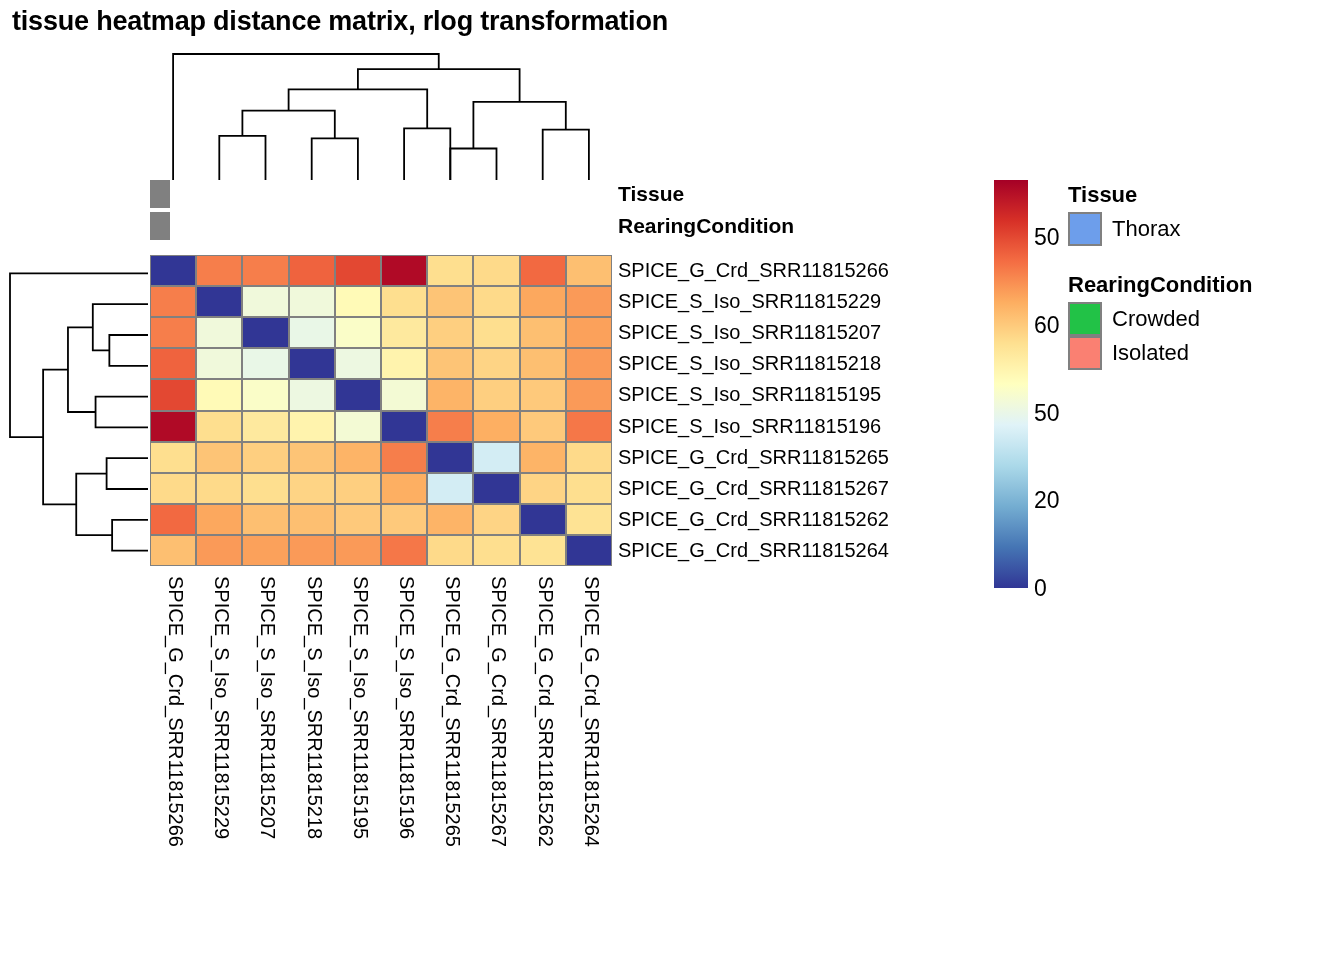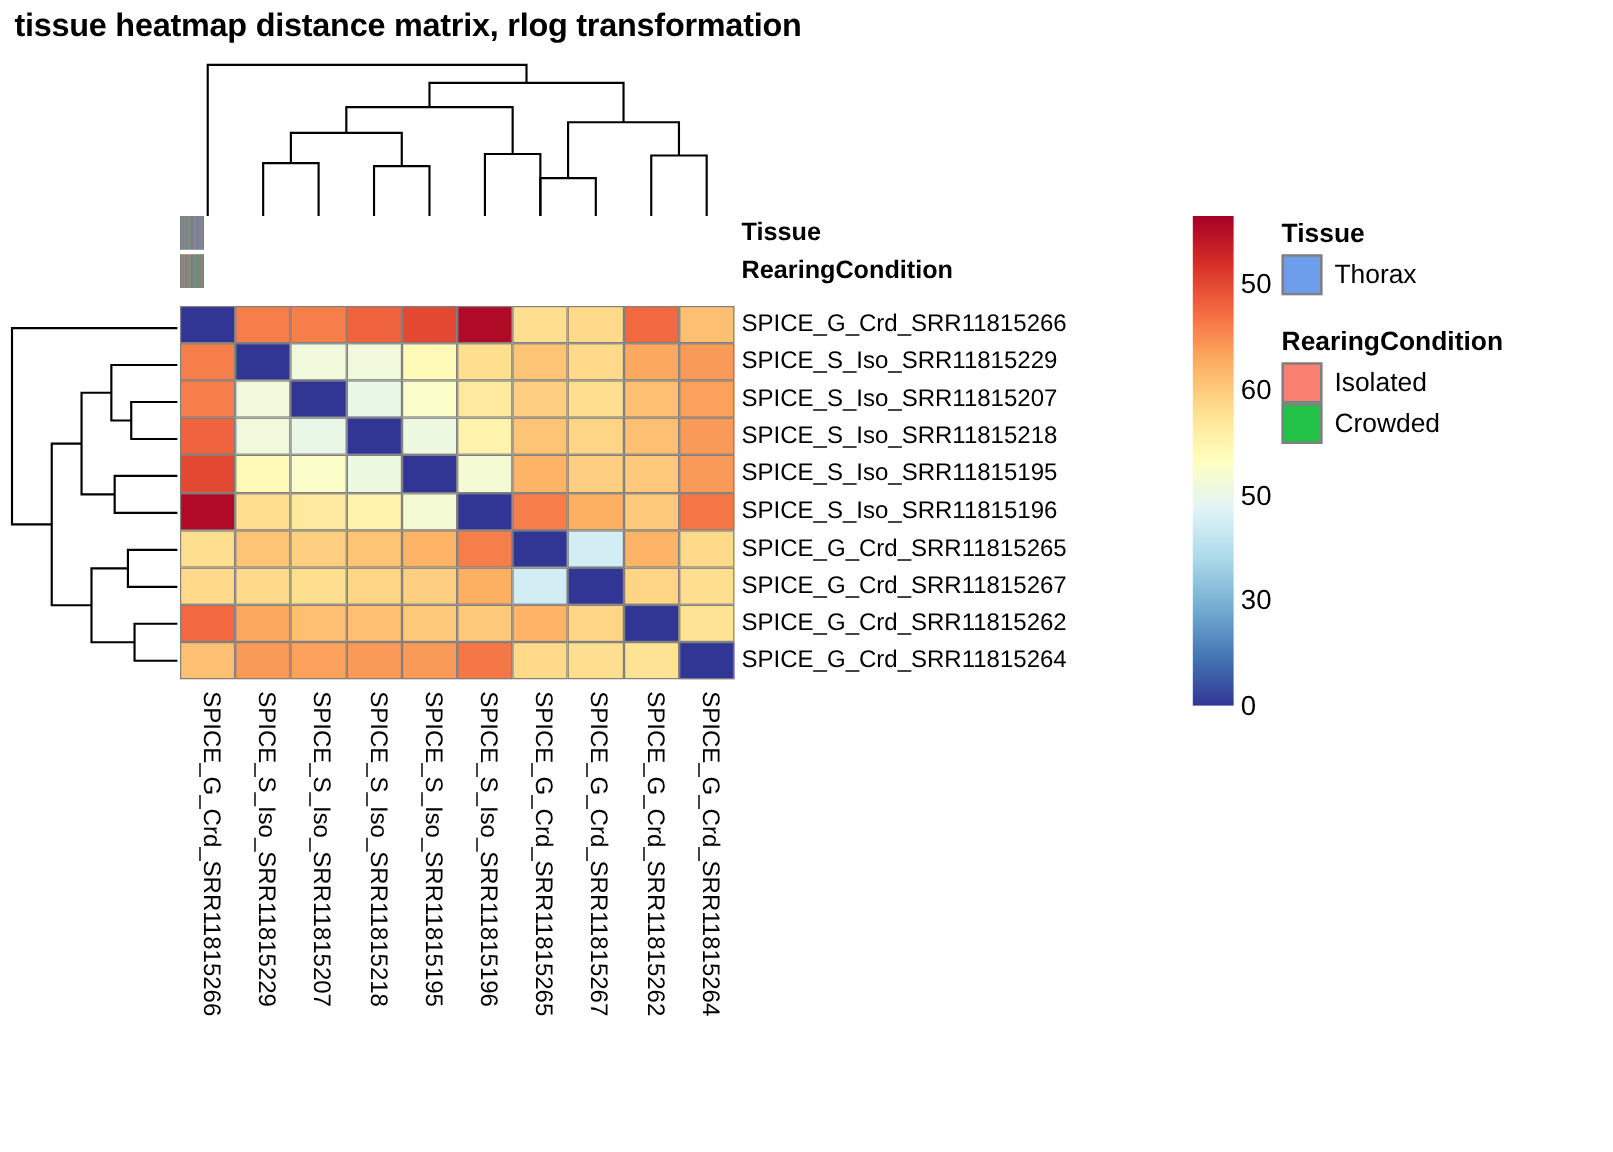--- a/index.html
+++ b/index.html
@@ -270,27 +270,27 @@
 
   <div id="legend">
       <div class="legend-title">Tissue</div>
       <div class="legend-row">
         <div class="legend-swatch" style="background: rgb(109, 158, 235);"></div>
         <div class="legend-text">Thorax</div>
       </div>
       <div class="legend-gap"></div>
       <div class="legend-title">RearingCondition</div>
       <div class="legend-row">
+        <div class="legend-swatch" style="background: rgb(34, 194, 71);"></div>
+        <div class="legend-text">Crowded</div>
+      </div>
+      <div class="legend-row">
         <div class="legend-swatch" style="background: rgb(250, 128, 114);"></div>
         <div class="legend-text">Isolated</div>
-      </div>
-      <div class="legend-row">
-        <div class="legend-swatch" style="background: rgb(34, 194, 71);"></div>
-        <div class="legend-text">Crowded</div>
       </div>
     </div>
 
 <div class="cbtick" style="top: 237.032px;">50</div>
     <div class="cbtick" style="top: 324.774px;">60</div>
     <div class="cbtick" style="top: 412.516px;">50</div>
-    <div class="cbtick" style="top: 500.258px;">30</div>
+    <div class="cbtick" style="top: 500.258px;">20</div>
     <div class="cbtick" style="top: 588px;">0</div>
   </div>
 
 </body></html>

